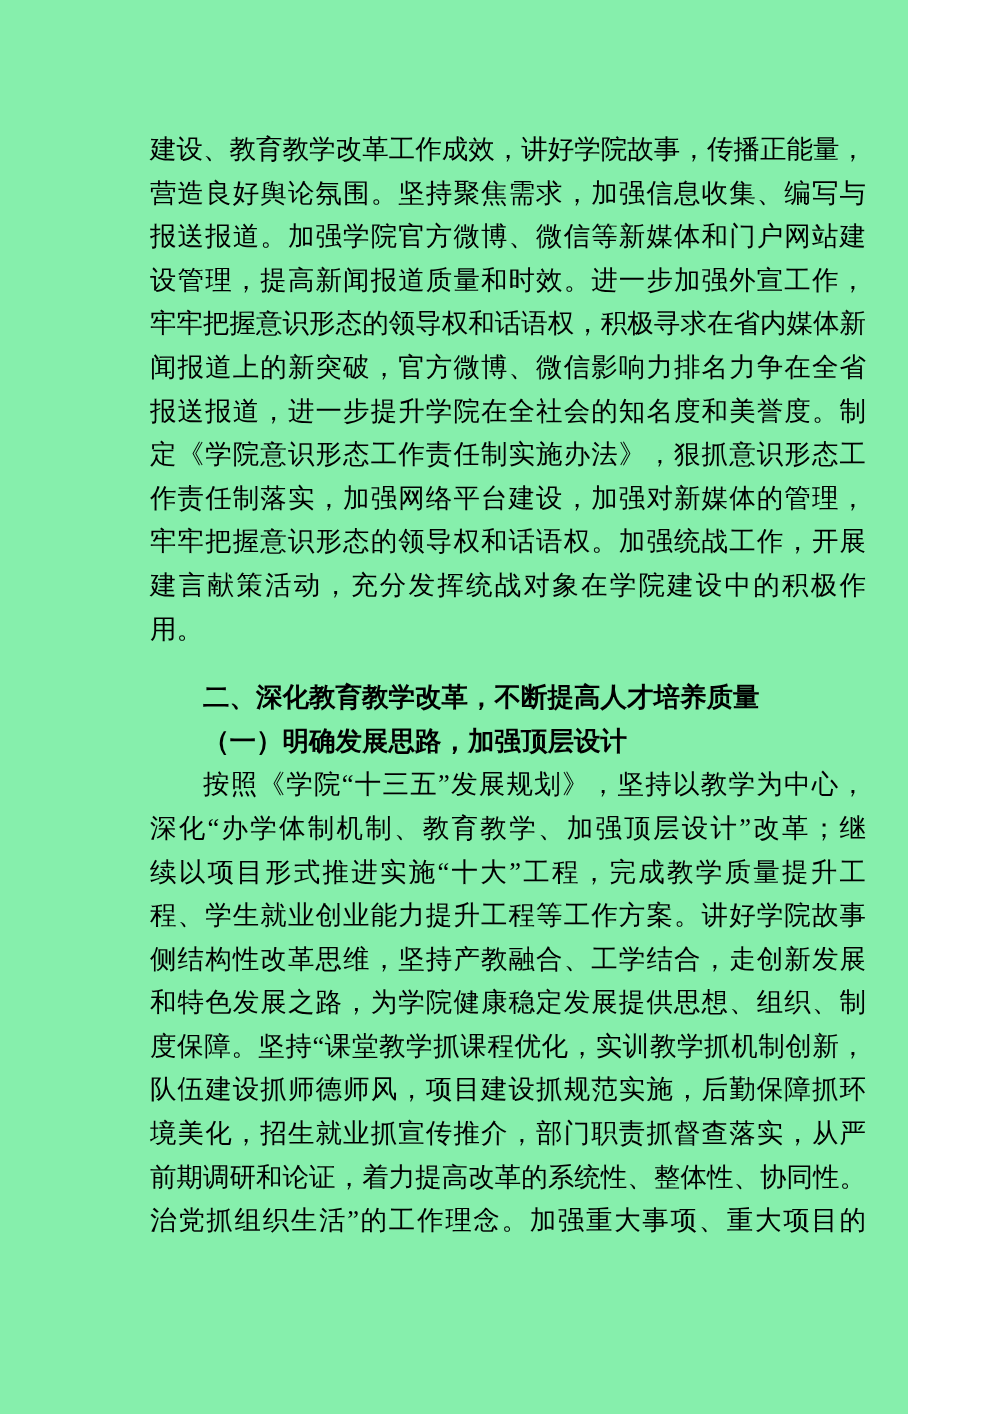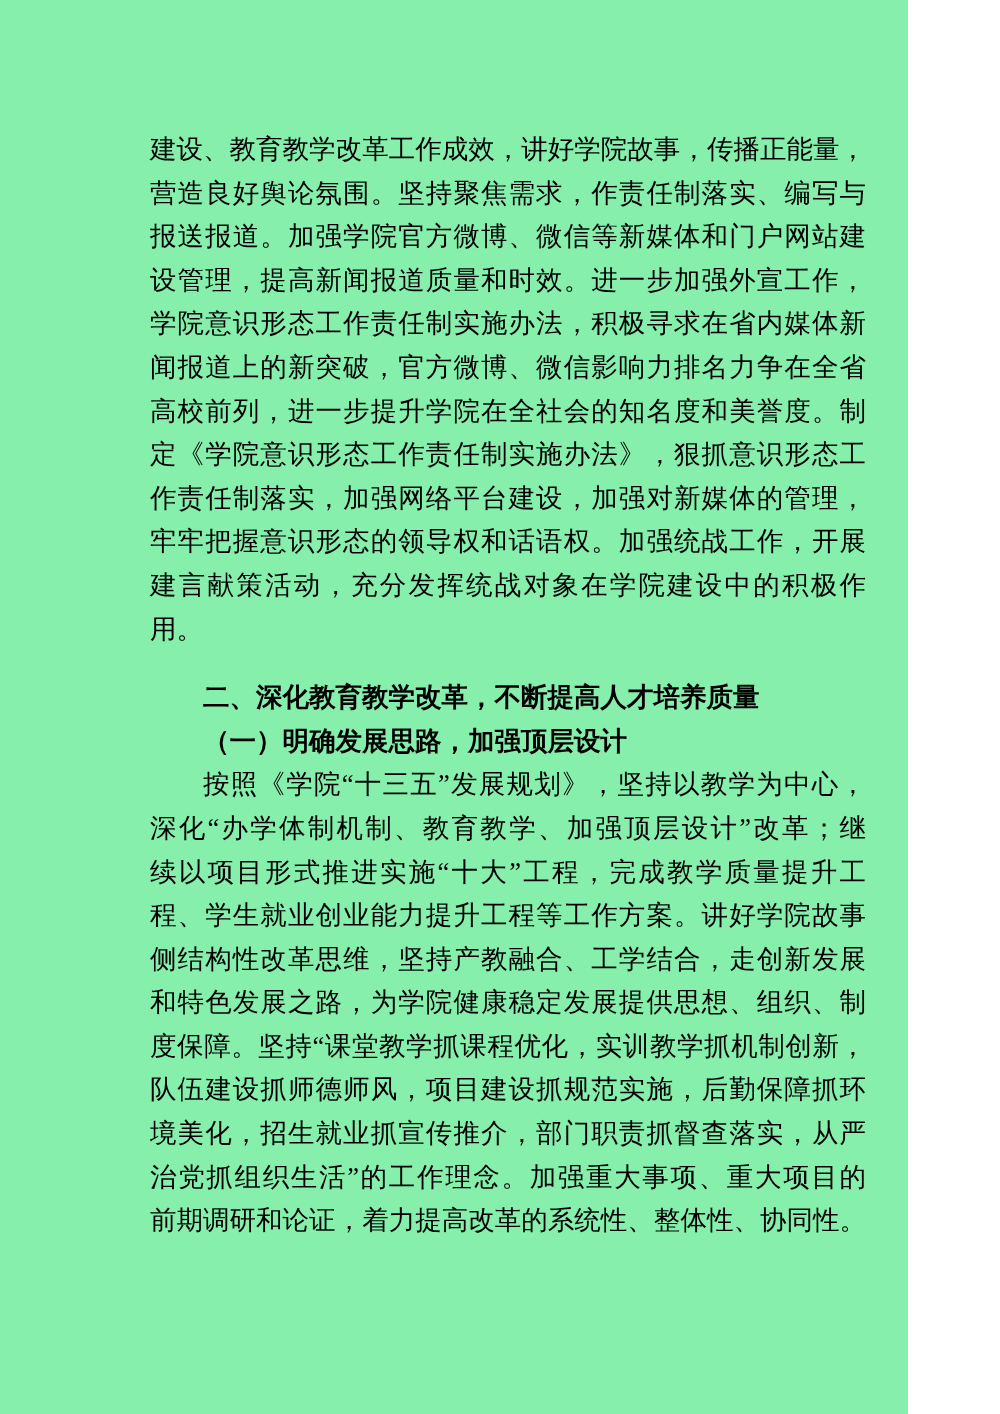--- a/index.html
+++ b/index.html
@@ -48,42 +48,42 @@
     text-indent: 53px;
   }
 </style>
 </head>
 <body>
 
 <div class="page">
   <div class="text-block">
 
     <div class="line just">建设、教育教学改革工作成效，讲好学院故事，传播正能量，</div>
-    <div class="line just">营造良好舆论氛围。坚持聚焦需求，作责任制落实、编写与</div>
+    <div class="line just">营造良好舆论氛围。坚持聚焦需求，加强信息收集、编写与</div>
     <div class="line just">报送报道。加强学院官方微博、微信等新媒体和门户网站建</div>
     <div class="line just">设管理，提高新闻报道质量和时效。进一步加强外宣工作，</div>
-    <div class="line just">学院意识形态工作责任制实施办法，积极寻求在省内媒体新</div>
+    <div class="line just">牢牢把握意识形态的领导权和话语权，积极寻求在省内媒体新</div>
     <div class="line just">闻报道上的新突破，官方微博、微信影响力排名力争在全省</div>
-    <div class="line just">高校前列，进一步提升学院在全社会的知名度和美誉度。制</div>
+    <div class="line just">报送报道，进一步提升学院在全社会的知名度和美誉度。制</div>
     <div class="line just">定《学院意识形态工作责任制实施办法》，狠抓意识形态工</div>
     <div class="line just">作责任制落实，加强网络平台建设，加强对新媒体的管理，</div>
     <div class="line just">牢牢把握意识形态的领导权和话语权。加强统战工作，开展</div>
     <div class="line just">建言献策活动，充分发挥统战对象在学院建设中的积极作</div>
     <div class="line">用。</div>
 
     <div class="line h1">二、深化教育教学改革，不断提高人才培养质量</div>
 
     <div class="line h2">（一）明确发展思路，加强顶层设计</div>
 
     <div class="line just indent-first">按照《学院“十三五”发展规划》，坚持以教学为中心，</div>
     <div class="line just">深化“办学体制机制、教育教学、加强顶层设计”改革；继</div>
     <div class="line just">续以项目形式推进实施“十大”工程，完成教学质量提升工</div>
     <div class="line just">程、学生就业创业能力提升工程等工作方案。讲好学院故事</div>
     <div class="line just">侧结构性改革思维，坚持产教融合、工学结合，走创新发展</div>
     <div class="line just">和特色发展之路，为学院健康稳定发展提供思想、组织、制</div>
     <div class="line just">度保障。坚持“课堂教学抓课程优化，实训教学抓机制创新，</div>
     <div class="line just">队伍建设抓师德师风，项目建设抓规范实施，后勤保障抓环</div>
     <div class="line just">境美化，招生就业抓宣传推介，部门职责抓督查落实，从严</div>
+    <div class="line just">前期调研和论证，着力提高改革的系统性、整体性、协同性。</div>
     <div class="line just">治党抓组织生活”的工作理念。加强重大事项、重大项目的</div>
-    <div class="line just">前期调研和论证，着力提高改革的系统性、整体性、协同性。</div>
 
   </div>
 </div>
 
 </body></html>

